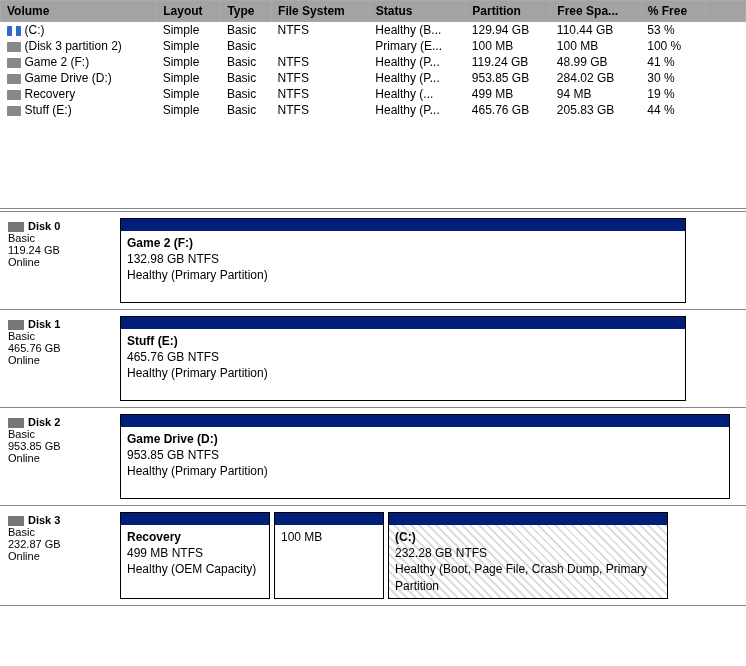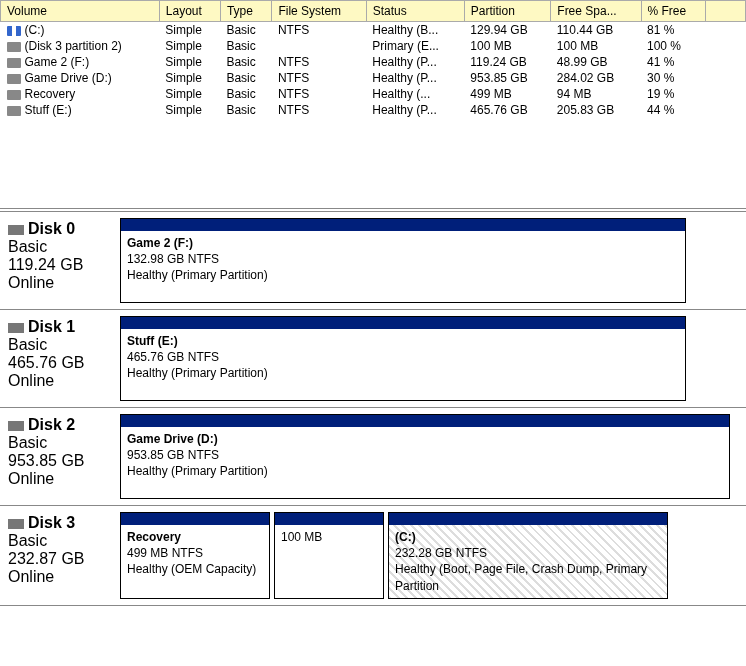--- a/index.html
+++ b/index.html
@@ -1,30 +1,30 @@
 <!DOCTYPE html>
 <html><head>
 <meta charset="utf-8">
 <style>
 * { box-sizing: border-box; margin: 0; padding: 0; }
 body { font-family: "Segoe UI", Tahoma, sans-serif; font-size: 12px; background: #fff; color: #000; width: 746px; }
 
 
 .volume-table { width: 100%; border-collapse: collapse; }
-.volume-table th { text-align: left; font-weight: normal; padding: 3px 6px; border: 1px solid #aaa; background: #fef9c3; font-size: 12px; }
+.volume-table th { text-align: left; font-weight: bold; padding: 3px 6px; border: 1px solid #aaa; background: #a3a3a3; font-size: 12px; }
 .volume-table td { padding: 1px 6px; font-size: 12px; white-space: nowrap; }
 .vol-icon { display: inline-block; width: 14px; height: 10px; background: #888; margin-right: 4px; vertical-align: middle; border-radius: 1px; }
 .vol-icon.stripe { background: linear-gradient(90deg,#36c 0 33%,#fff 33% 66%,#36c 66% 100%); }
 
 
 .hsep { border-top: 4px double #888; margin-top: 90px; }
 
 
 .disk-row { display: flex; border-bottom: 1px solid #888; align-items: stretch; min-height: 98px; padding: 6px 4px; gap: 6px; }
-.disk-label { width: 110px; padding: 2px 4px; font-size: 16px; }
+.disk-label { width: 110px; padding: 2px 4px; font-size: 11px; }
 .disk-label .dicon { display: inline-block; width: 16px; height: 10px; background: #777; margin-right: 4px; vertical-align: middle; }
 .disk-label b { font-weight: bold; }
 .disk-parts { flex: 1; display: flex; gap: 4px; }
 
 .partition { border: 1px solid #000; display: flex; flex-direction: column; }
 .partition .bar { height: 12px; background: #001f7a; }
 .partition .body { padding: 4px 6px; font-size: 12px; line-height: 1.35; flex: 1; }
 .partition.hatched .body {
   background-image: repeating-linear-gradient(45deg, #ddd 0 2px, transparent 2px 6px);
 }
@@ -49,21 +49,21 @@
   </thead>
   <tbody id="vol-body">
       <tr>
         <td><span class="vol-icon stripe"></span><span>(C:)</span></td>
         <td>Simple</td>
         <td>Basic</td>
         <td>NTFS</td>
         <td>Healthy (B...</td>
         <td>129.94 GB</td>
         <td>110.44 GB</td>
-        <td>81 %</td>
+        <td>53 %</td>
         <td></td>
       </tr>
       <tr>
         <td><span class="vol-icon "></span><span>(Disk 3 partition 2)</span></td>
         <td>Simple</td>
         <td>Basic</td>
         <td></td>
         <td>Primary (E...</td>
         <td>100 MB</td>
         <td>100 MB</td>

